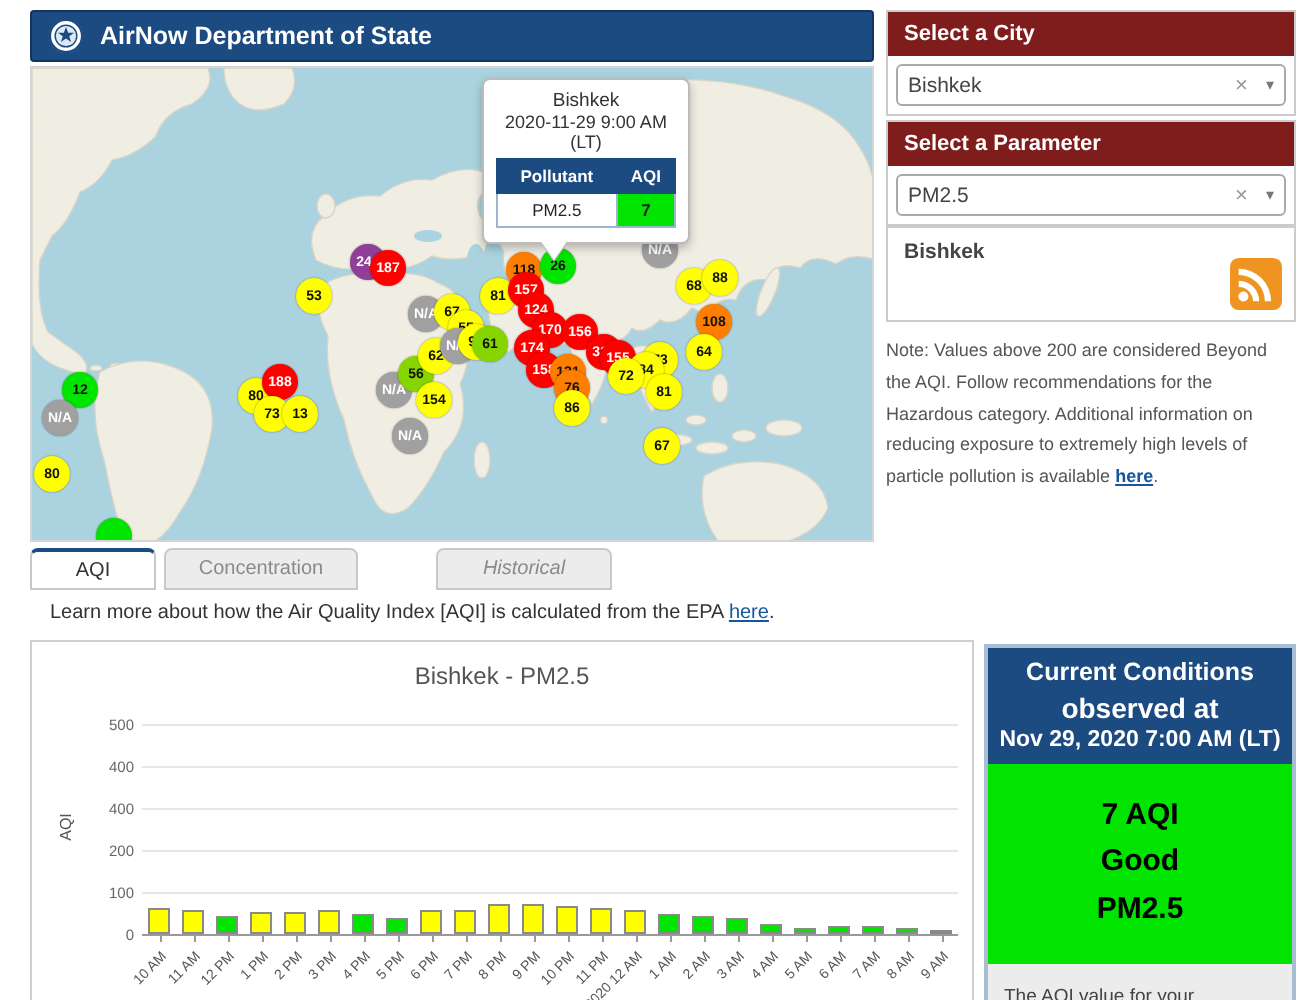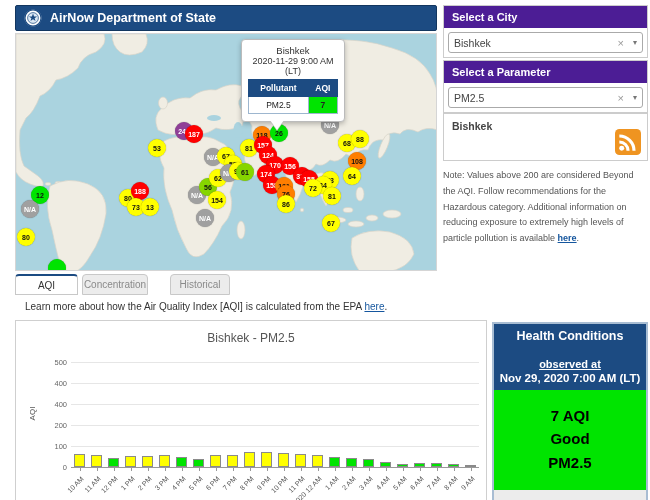--- a/index.html
+++ b/index.html
@@ -33,29 +33,29 @@
     border-left:7px solid transparent; border-right:7px solid transparent;
     border-top:10px solid #ffffff; filter:drop-shadow(0 1px 0 #bbb); }
 
   
   .tabs { position:absolute; left:15px; top:274px; height:21px; display:flex; }
   .tab { height:21px; display:flex; align-items:center; justify-content:center;
     font-size:10px; border:1px solid #c8c8c8; border-radius:4px 4px 0 0;
     margin-right:3px; padding:0 10px; cursor:pointer; }
   .tab.active { background:#ffffff; border-top:2px solid #1c4b82; color:#333; width:63px; }
   .tab.inactive { background:#ececec; color:#8a8a8a; }
-  .tab.c1 { width:66px; margin-left:1px; }
-  .tab.c2 { width:60px; margin-left:19px; }
+  .tab.c1 { width:97px; margin-left:1px; }
+  .tab.c2 { width:88px; margin-left:36px;font-style:italic; }
 
   .learn-more { position:absolute; left:25px; top:301px; font-size:10px; color:#333; }
   a.link { color:#15569e; text-decoration:underline; cursor:pointer; }
 
   
   .panel { position:absolute; left:443px; width:205px; border:1px solid #cccccc; background:#fff; }
-  .panel .p-head { background:#4c1d95; color:#fff; font-size:11px; font-weight:bold;
+  .panel .p-head { background:#7f1d1d; color:#fff; font-size:11px; font-weight:bold;
     padding:5px 8px; }
   .panel .p-body { padding:4px; }
   .selectbox { border:1px solid #aaaaaa; border-radius:3px; height:21px; display:flex;
     align-items:center; font-size:10.5px; color:#444; padding:0 5px; cursor:pointer; }
   .selectbox .val { flex:1; }
   .selectbox .clear { color:#999; font-size:11px; padding:0 5px; cursor:pointer; }
   .selectbox .caret { color:#777; font-size:8px; padding-left:4px; cursor:pointer; }
 
   .feed-box { position:absolute; left:443px; top:113px; width:205px; height:48px;
     border:1px solid #cccccc; background:#fff; }
@@ -78,21 +78,21 @@
   .bar { position:absolute; bottom:1px; width:11px; border:1px solid #8a8a8a; }
   .xtickmark { position:absolute; width:1px; height:3px; background:#999; bottom:-3px; }
   .xlab { position:absolute; width:70px; text-align:right; font-size:7px; color:#555;
     transform:rotate(-45deg); transform-origin:100% 0; white-space:nowrap; }
 
   
   .cc-panel { position:absolute; left:492px; top:322px; width:156px; height:200px;
     border:2px solid #a8bdd3; background:#fff; }
   .cc-head { background:#1c4b82; color:#fff; text-align:center; padding:5px 4px 6px 4px; }
   .cc-head .t1 { font-size:12.5px; font-weight:bold; }
-  .cc-head .t2 { font-size:11px; font-weight:bold; margin-top:15px;text-decoration:underline; }
+  .cc-head .t2 { font-size:14px; font-weight:bold; margin-top:3px; }
   .cc-head .t3 { font-size:11.5px; font-weight:bold; margin-top:2px; }
   .cc-aqi { text-align:center; padding:14px 4px 16px 4px; }
   .cc-aqi div { font-size:15px; font-weight:bold; color:#000; line-height:1.55; }
   .cc-health { background:#ececec; padding:6px 8px; }
   .cc-health .hh { text-align:center; font-size:10px; font-weight:bold; color:#333; }
   .cc-health .ht { font-size:9.5px; color:#444; line-height:1.55; margin-top:4px; }
 </style>
 </head>
 <body>
 
@@ -349,21 +349,21 @@
       <div class="xtickmark" style="left: 382.5px;"></div>
       <div class="xlab" style="left: 312.5px; top: 112px;">8 AM</div>
       <div class="bar" style="left: 394px; height: 1.5px; background: rgb(0, 228, 0);"></div>
       <div class="xtickmark" style="left: 399.5px;"></div>
       <div class="xlab" style="left: 329.5px; top: 112px;">9 AM</div>
     </div>
 </div>
 
 <div class="cc-panel">
   <div class="cc-head">
-    <div class="t1">Health Conditions</div>
+    <div class="t1">Current Conditions</div>
     <div class="t2">observed at</div>
     <div class="t3">Nov 29, 2020 7:00 AM (LT)</div>
   </div>
   <div class="cc-aqi" style="background: rgb(0, 228, 0);">
     <div>7 AQI</div>
     <div>Good</div>
     <div>PM2.5</div>
   </div>
   <div class="cc-health">
     <div class="ht">The AQI value for your community is between 0 and 50. Air quality is satisfactory and poses little or no health risk.</div>

